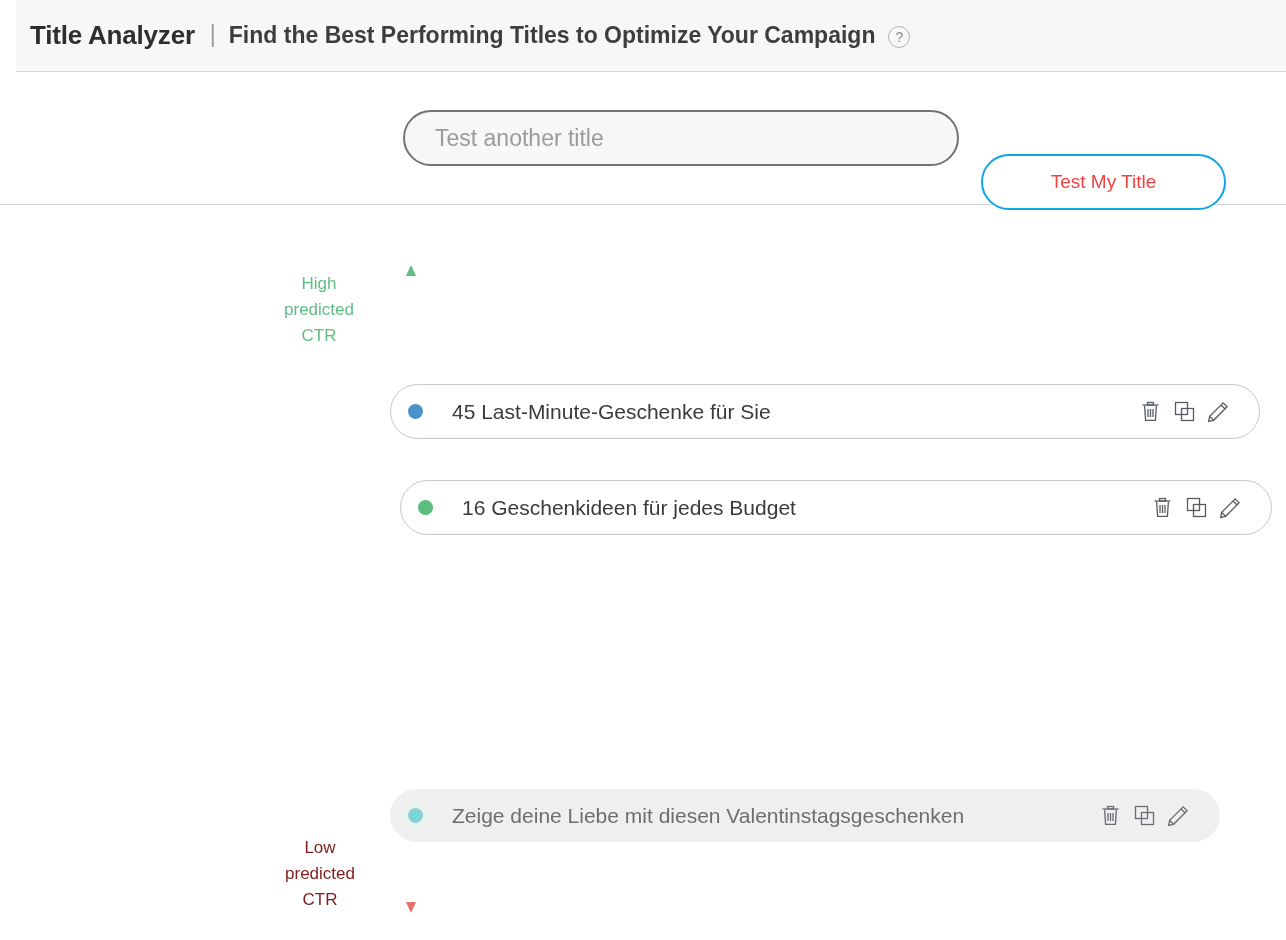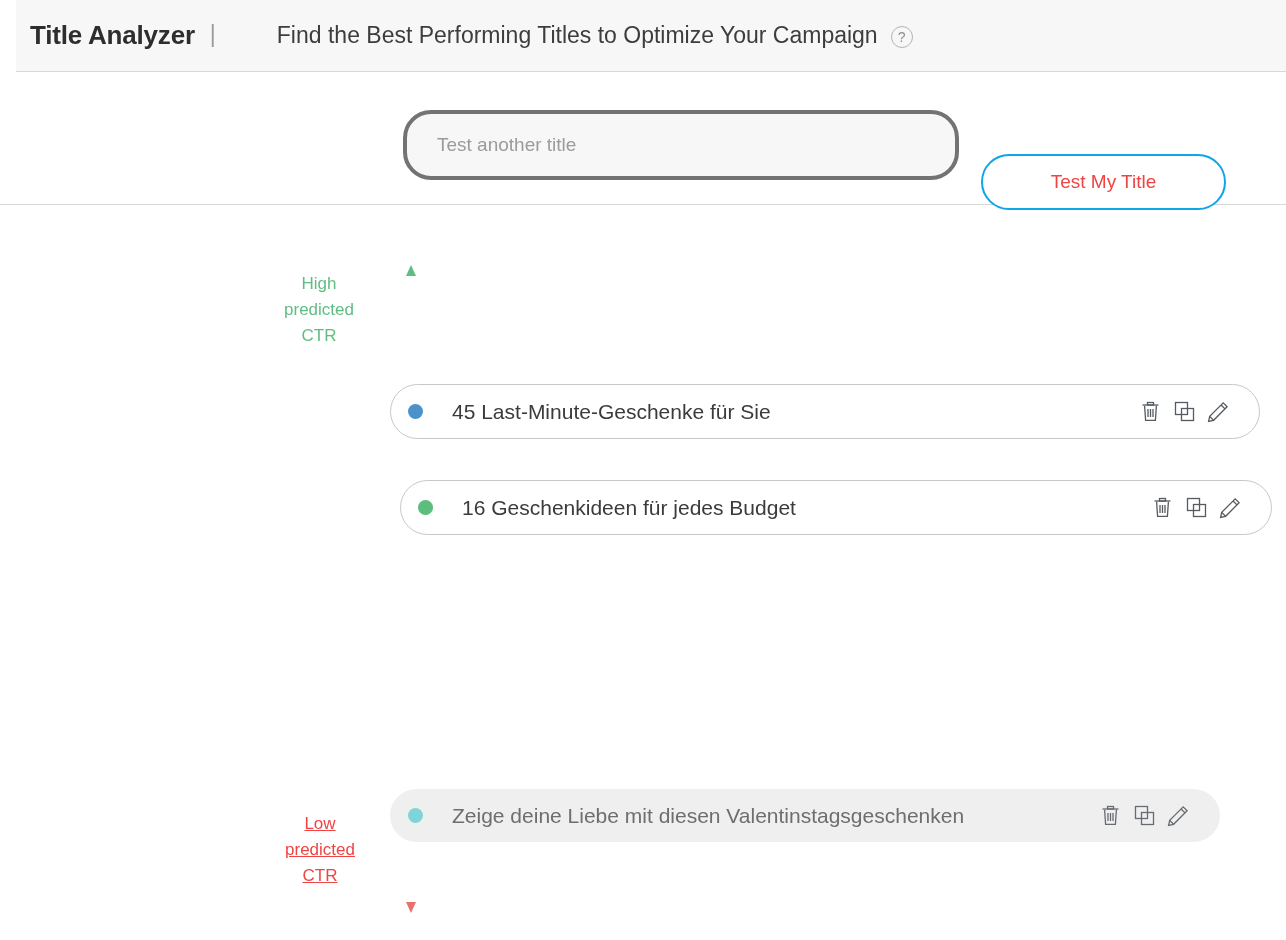--- a/index.html
+++ b/index.html
@@ -42,23 +42,22 @@
     font-size: 23px;
     font-weight: 300;
     margin: 0 13px 0 15px;
     line-height: 1;
     position: relative;
     top: -1px;
   }
   .app-subtitle {
     font-size: 23px;
     color: #3d3d3d;
-    font-weight: 400;
+    font-weight: 700;
     white-space: nowrap;
-    margin-left: 48px;
   }
   .help-icon {
     margin-left: 13px;
     width: 22px;
     height: 22px;
     border-radius: 50%;
     border: 1px solid #b4b4b4;
     color: #8e8e8e;
     font-size: 14px;
     display: flex;
@@ -79,27 +78,27 @@
     height: 133px;
     border-bottom: 1px solid #d8d8da;
     box-sizing: border-box;
     background: #ffffff;
   }
   .title-input {
     position: absolute;
     left: 403px;
     top: 38px;
     width: 556px;
-    height: 70px;
-    box-sizing: border-box;
-    border: 4px solid #737373;
+    height: 56px;
+    box-sizing: border-box;
+    border: 2px solid #737373;
     border-radius: 28px;
     background: #f7f7f7;
     font-family: "Liberation Sans", sans-serif;
-    font-size: 19px;
+    font-size: 23px;
     color: #4a4a4a;
     padding: 0 30px;
     outline: none;
   }
   .title-input::placeholder {
     color: #9b9b9b;
     opacity: 1;
   }
   .test-button {
     position: absolute;
@@ -136,23 +135,22 @@
     line-height: 26px;
     white-space: pre-line;
   }
   .axis-label-high {
     left: 244px;
     top: 271px;
     color: #5fbd82;
   }
   .axis-label-low {
     left: 245px;
-    top: 811px;
-    color: #ef4444;
-    text-decoration: underline;
+    top: 835px;
+    color: #7f1d1d;
   }
 
   
   .row {
     position: absolute;
     box-sizing: border-box;
     display: flex;
     align-items: center;
     border-radius: 32px;
   }

